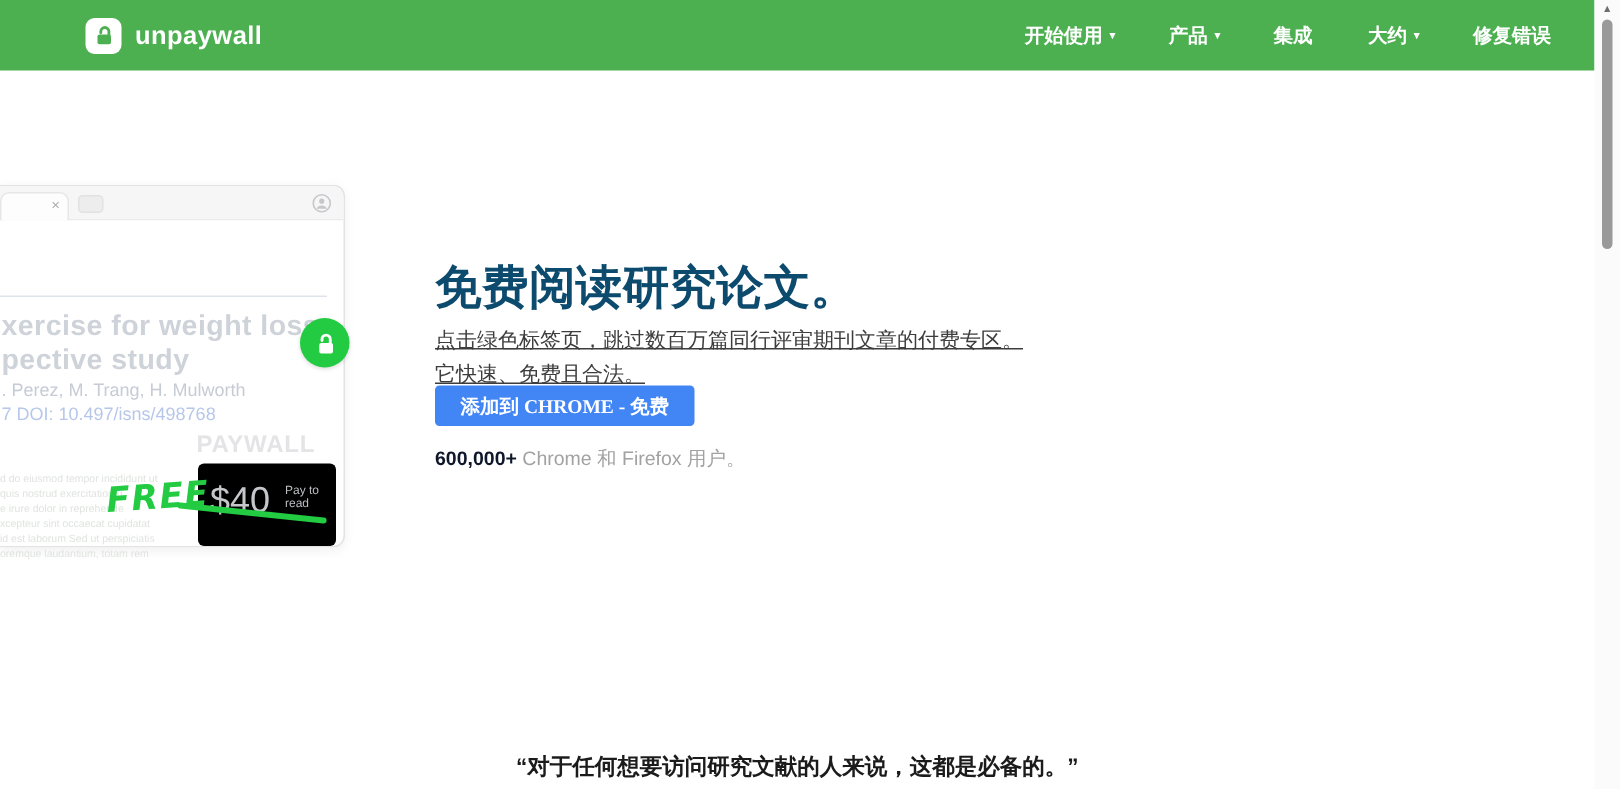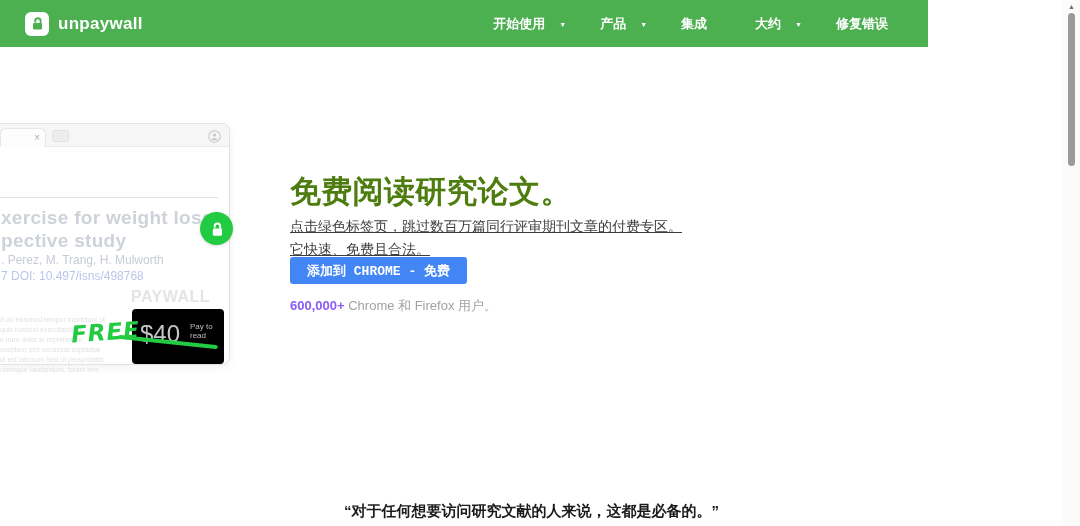--- a/index.html
+++ b/index.html
@@ -5,33 +5,33 @@
   * { box-sizing: border-box; }
   html,body { margin:0; padding:0; }
   body {
     width:1080px; height:526px; position:relative; overflow:hidden;
     background:#ffffff;
     font-family:"Liberation Sans","DejaVu Sans",sans-serif;
   }
 
   
   .navbar {
-    position:absolute; top:0; left:0; width:928px; height:47px;
-    background:#4CAF50; display:flex; align-items:center;
+    position:absolute; top:0; left:0; width:1063px; height:47px;
+    background:#4CAF50; display:flex; align-items:center;padding-left:32px;
   }
   .brand { display:flex; align-items:center; margin-left:25px; cursor:pointer; }
   .brand-badge {
     width:24px; height:24px; background:#fff; border-radius:6px;
     display:flex; align-items:center; justify-content:center;
   }
   .brand-name { color:#fff; font-weight:bold; font-size:17px; margin-left:9px; letter-spacing:.3px; }
   .nav-links { margin-left:auto; margin-right:26px; display:flex; gap:34px; }
   .nav-link {
     color:#fff; font-size:13px; font-weight:bold; cursor:pointer;
-    display:flex; align-items:center; gap:14px; white-space:nowrap;
+    display:flex; align-items:center; gap:3px; white-space:nowrap;
   }
   .caret { font-size:7px; line-height:1; position:relative; top:1px; }
 
   
   .scrollbar { position:absolute; right:0; top:0; width:17px; height:526px; background:#fbfbfb; }
   .scroll-up { position:absolute; top:2px; left:0; width:17px; text-align:center; color:#6f6f6f; font-size:7px; line-height:10px; }
   .scroll-thumb { position:absolute; top:13px; left:5px; width:7px; height:153px; background:#9a9a9a; border-radius:4px; }
 
   
   .mockup {
@@ -95,34 +95,34 @@
   .unlock-badge {
     position:absolute; left:200px; top:88px; width:33px; height:33px;
     background:#22CB41; border-radius:50%;
     display:flex; align-items:center; justify-content:center;
     box-shadow:0 1px 3px rgba(0,0,0,.15);
   }
 
   
   .hero-title {
     position:absolute; left:290px; top:151px; font-size:31px; line-height:40px;
-    font-weight:bold; color:#4d7c0f; letter-spacing:.3px;
+    font-weight:bold; color:#0c4a6e; letter-spacing:.3px;
   }
   .hero-sub {
     position:absolute; left:290px; top:201px; width:398px;
     font-size:14px; line-height:23px; color:#3d3d3d;text-decoration:underline;
   }
   .cta-button {
     position:absolute; left:290px; top:257px; height:27px;
     background:#4285F4; border:none; border-radius:3px; cursor:pointer;
     color:#fff; font-weight:bold; font-size:13px; padding:0 17px;
-    font-family:Liberation Mono, monospace;
+    font-family:Liberation Serif, serif;
   }
   .users { position:absolute; left:290px; top:297px; font-size:13px; color:#a2a2a2; }
-  .users b { color:#8b5cf6; }
+  .users b { color:#0f172a; }
 
   
   .quote {
     position:absolute; left:0; top:502px; width:1063px; text-align:center;
     font-size:15px; font-weight:bold; color:#1b1b1b;
   }
 </style>
 </head>
 <body>
 

